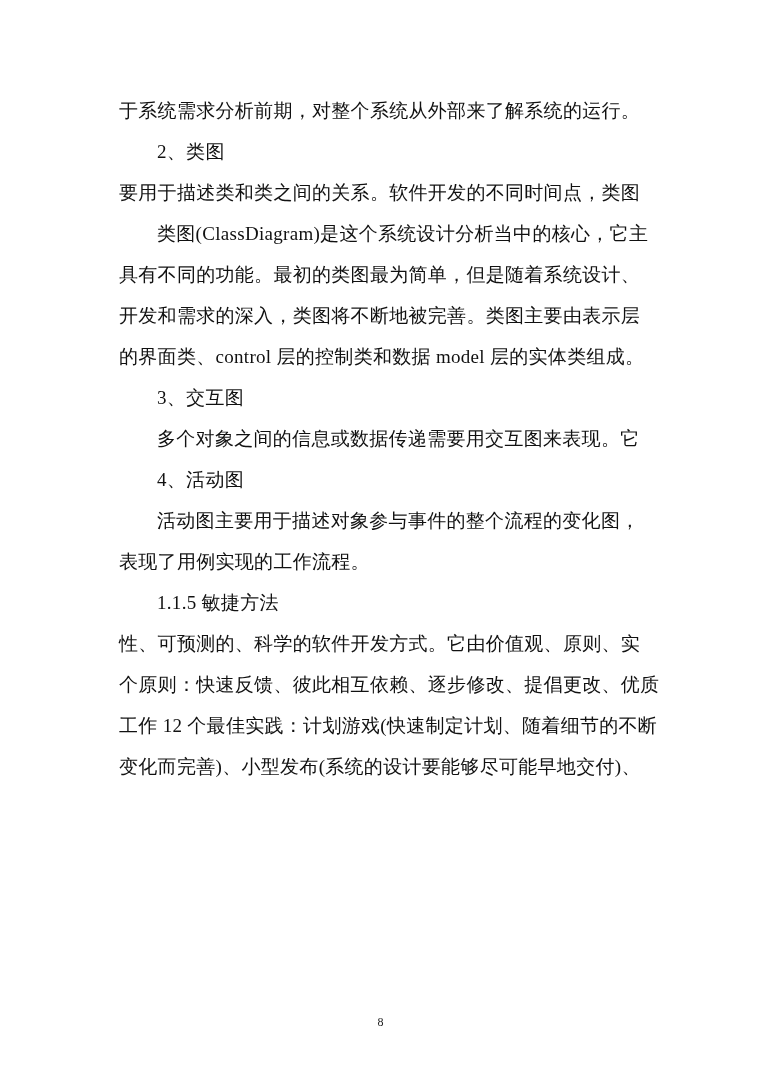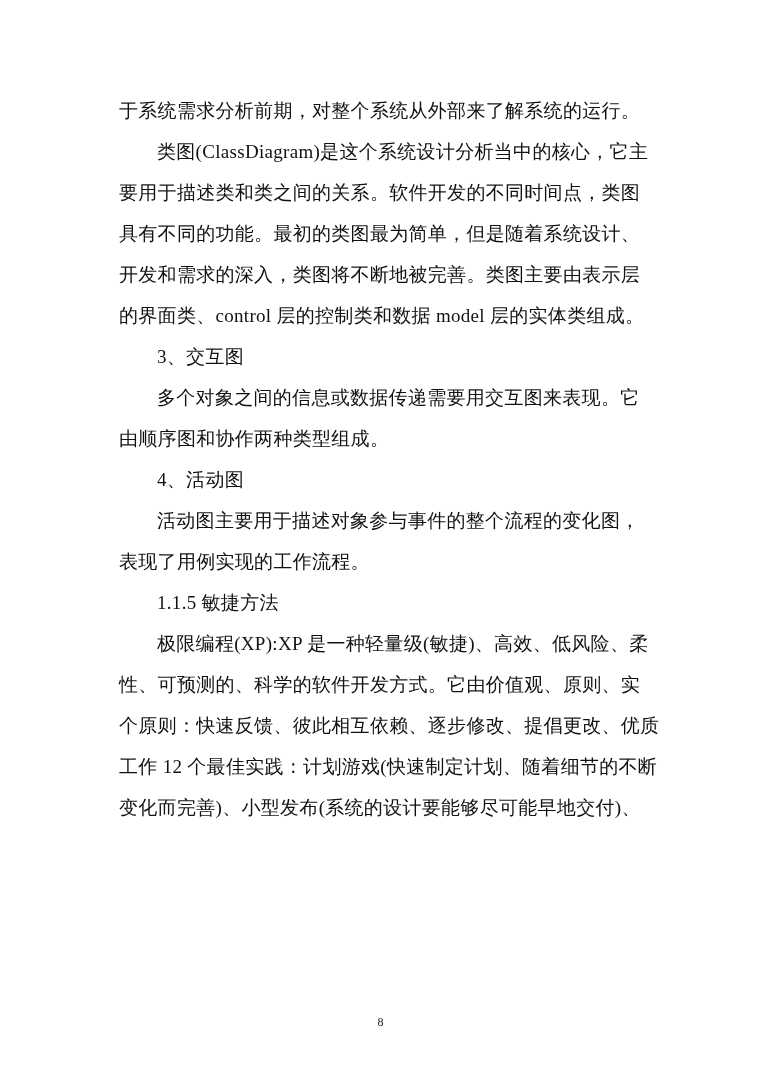--- a/index.html
+++ b/index.html
@@ -40,32 +40,31 @@
       font-size: 12px;
       line-height: 16px;
       color: #222222;
     }
   </style>
 </head>
 <body>
 
 <div class="page">
   <div class="line">于系统需求分析前期，对整个系统从外部来了解系统的运行。</div>
+  <div class="line indent">2、类图</div>
+  <div class="line">要用于描述类和类之间的关系。软件开发的不同时间点，类图</div>
   <div class="line indent">类图(ClassDiagram)是这个系统设计分析当中的核心，它主</div>
-  <div class="line">要用于描述类和类之间的关系。软件开发的不同时间点，类图</div>
   <div class="line">具有不同的功能。最初的类图最为简单，但是随着系统设计、</div>
   <div class="line">开发和需求的深入，类图将不断地被完善。类图主要由表示层</div>
   <div class="line">的界面类、control 层的控制类和数据 model 层的实体类组成。</div>
   <div class="line indent">3、交互图</div>
   <div class="line indent">多个对象之间的信息或数据传递需要用交互图来表现。它</div>
-  <div class="line">由顺序图和协作两种类型组成。</div>
   <div class="line indent">4、活动图</div>
   <div class="line indent">活动图主要用于描述对象参与事件的整个流程的变化图，</div>
   <div class="line">表现了用例实现的工作流程。</div>
   <div class="line indent">1.1.5 敏捷方法</div>
-  <div class="line indent">极限编程(XP):XP 是一种轻量级(敏捷)、高效、低风险、柔</div>
   <div class="line">性、可预测的、科学的软件开发方式。它由价值观、原则、实</div>
   <div class="line">个原则：快速反馈、彼此相互依赖、逐步修改、提倡更改、优质</div>
   <div class="line">工作 12 个最佳实践：计划游戏(快速制定计划、随着细节的不断</div>
   <div class="line">变化而完善)、小型发布(系统的设计要能够尽可能早地交付)、</div>
 </div>
 
 <div class="page-number">8</div>
 
 </body></html>

